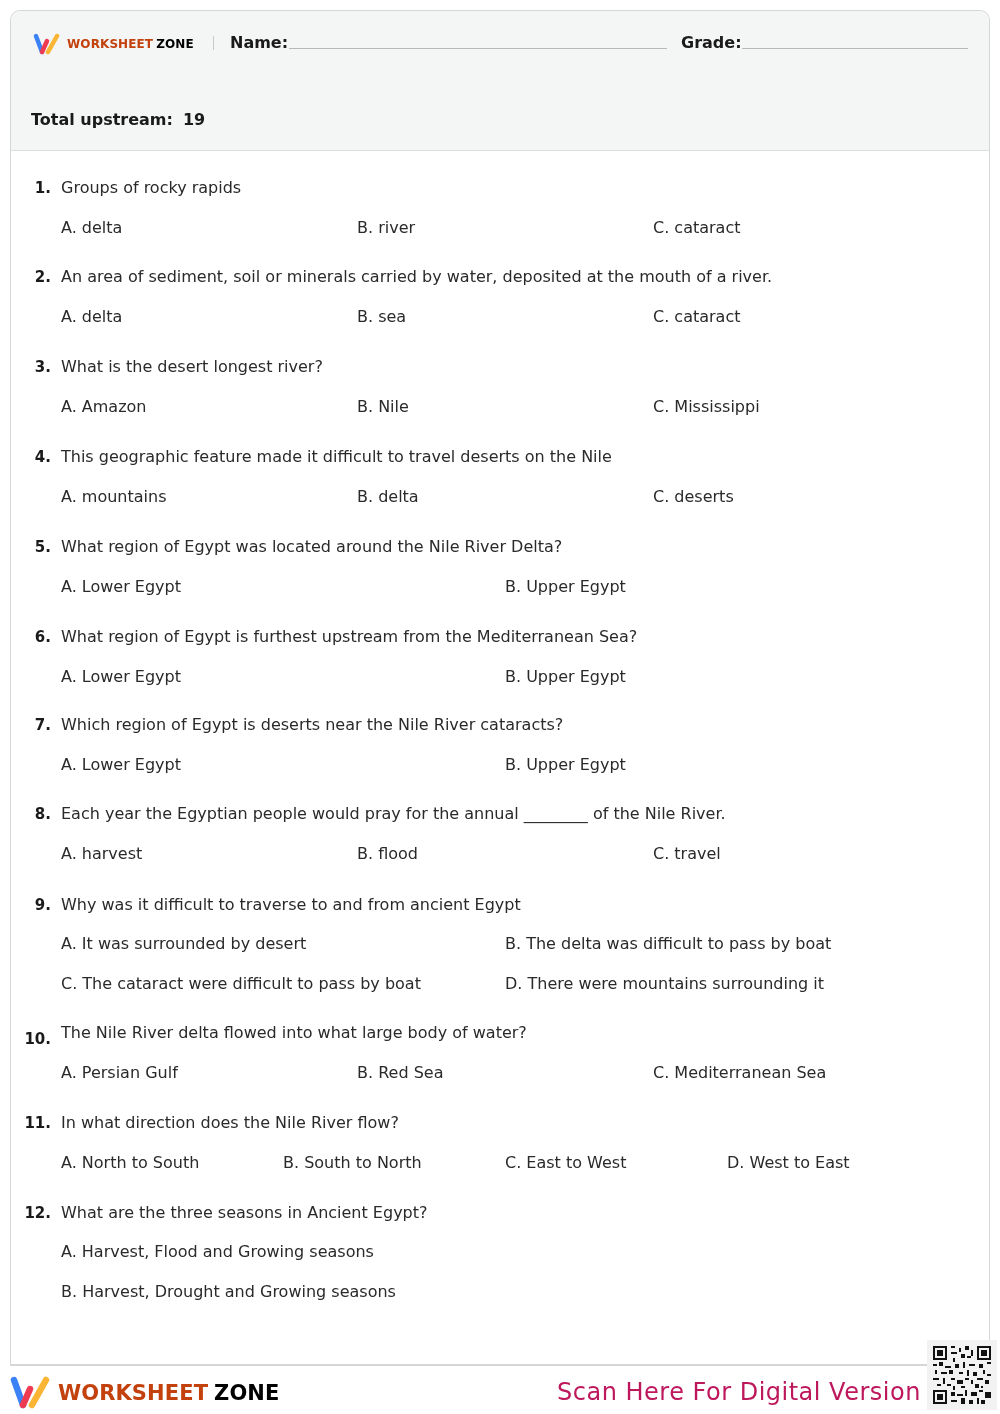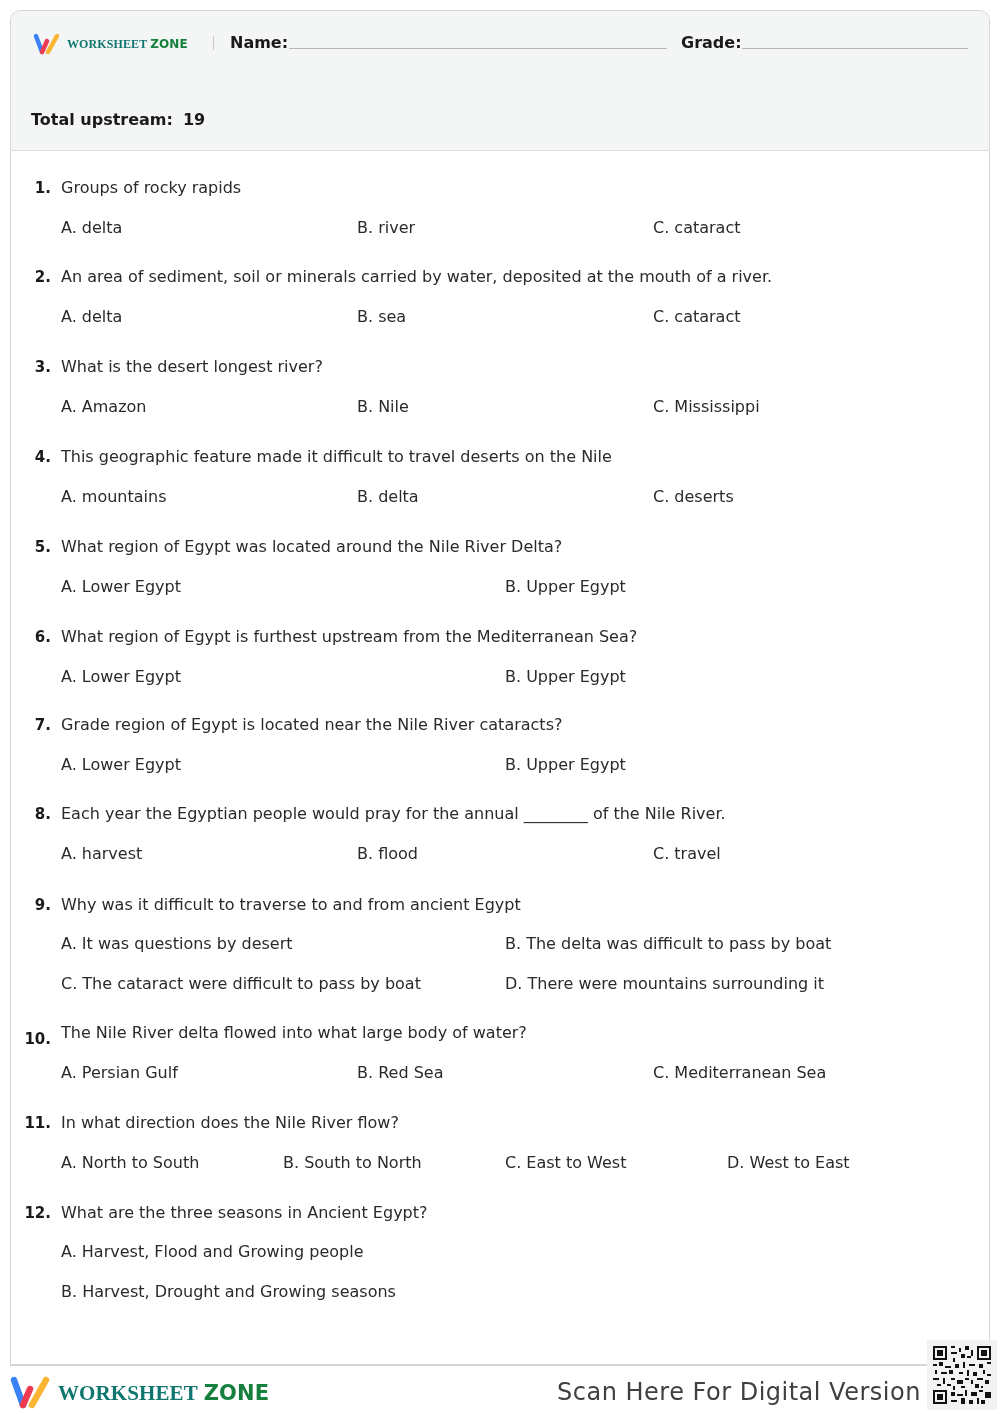--- a/index.html
+++ b/index.html
@@ -11,39 +11,39 @@
     border: 1px solid #d4d6d8; border-bottom: 2px solid #d4d6d8;
     border-radius: 10px 10px 0 0; overflow: hidden; background: #fff;
   }
   .header {
     position: absolute; left: 0; top: 0; width: 100%; height: 140px;
     background: #f4f5f5; border-bottom: 1px solid #dcdedf;
   }
   .logo { position: absolute; left: 22px; top: 22px; height: 22px; display: flex; align-items: center; }
   .logo svg { display: block; }
   .logo-word { font-family: "DejaVu Sans", sans-serif; font-weight: bold; font-size: 12px; letter-spacing: 0.1px; margin-left: 4px; }
-  .logo-word .w1 { color: #0f766e; font-family: Liberation Serif, serif; }
-  .logo-word .w2 { color: #15803d; margin-left: 3px; text-align: center; }
+  .logo-word .w1 { color: #c2410c; }
+  .logo-word .w2 { color: #000000; margin-left: 3px; text-align: center; }
   .logo-sep { position: absolute; left: 202px; top: 25px; width: 1px; height: 14px; background: #c8c8c8; }
 
   .field-label { position: absolute; top: 22px; font-weight: bold; font-size: 16px; color: #1a1a1a; }
   .field-line { position: absolute; top: 37px; height: 1px; background: #b8b8b8; }
 
   .total { position: absolute; left: 20px; top: 99px; font-weight: bold; font-size: 16px; color: #1a1a1a; }
   .total .count { margin-left: 10px; }
 
   .q { position: absolute; left: 0; width: 100%; }
   .q-num { position: absolute; right: 938px; font-weight: bold; font-size: 15px; color: #1a1a1a; text-align: right; white-space: nowrap; }
   .q-text { position: absolute; left: 50px; font-size: 16px; color: #2a2a2a; white-space: nowrap; }
   .opt { position: absolute; font-size: 16px; color: #2a2a2a; white-space: nowrap; }
 
   .footer-logo { position: absolute; left: 10px; top: 1376px; height: 34px; display: flex; align-items: center; }
   .footer-logo .logo-word { font-size: 21px; margin-left: 6px; }
   .footer-logo .logo-word .w2 { margin-left: 6px; }
-  .scan { position: absolute; left: 557px; top: 1378px; font-size: 24px; color: #404040; letter-spacing: 0.5px; white-space: nowrap; }
+  .scan { position: absolute; left: 557px; top: 1378px; font-size: 24px; color: #be185d; letter-spacing: 0.5px; white-space: nowrap; }
   .qr { position: absolute; left: 927px; top: 1340px; width: 70px; height: 70px; background: #f2f2f2; padding: 6px; }
 </style>
 </head>
 <body>
 
 <div class="card">
   <div class="header">
     <div class="logo">
       <svg width="30" height="22" viewBox="0 0 30 22">
         <line x1="3" y1="3" x2="9" y2="19" stroke="#3b82f6" stroke-width="4.5" stroke-linecap="round"></line>
@@ -106,37 +106,37 @@
 
   <div class="q" style="top:616px">
     <span class="q-num" style="top:1px">6.</span>
     <span class="q-text" style="top:0">What region of Egypt is furthest upstream from the Mediterranean Sea?</span>
     <span class="opt" style="left:50px; top:40px">A. Lower Egypt</span>
     <span class="opt" style="left:494px; top:40px">B. Upper Egypt</span>
   </div>
 
   <div class="q" style="top:704px">
     <span class="q-num" style="top:1px">7.</span>
-    <span class="q-text" style="top:0">Grade region of Egypt is located near the Nile River cataracts?</span>
+    <span class="q-text" style="top:0">Which region of Egypt is deserts near the Nile River cataracts?</span>
     <span class="opt" style="left:50px; top:40px">A. Lower Egypt</span>
     <span class="opt" style="left:494px; top:40px">B. Upper Egypt</span>
   </div>
 
   <div class="q" style="top:793px">
     <span class="q-num" style="top:1px">8.</span>
     <span class="q-text" style="top:0">Each year the Egyptian people would pray for the annual ________ of the Nile River.</span>
     <span class="opt" style="left:50px; top:40px">A. harvest</span>
     <span class="opt" style="left:346px; top:40px">B. flood</span>
     <span class="opt" style="left:642px; top:40px">C. travel</span>
   </div>
 
   <div class="q" style="top:884px">
     <span class="q-num" style="top:1px">9.</span>
     <span class="q-text" style="top:0">Why was it difficult to traverse to and from ancient Egypt</span>
-    <span class="opt" style="left:50px; top:39px">A. It was questions by desert</span>
+    <span class="opt" style="left:50px; top:39px">A. It was surrounded by desert</span>
     <span class="opt" style="left:494px; top:39px">B. The delta was difficult to pass by boat</span>
     <span class="opt" style="left:50px; top:79px">C. The cataract were difficult to pass by boat</span>
     <span class="opt" style="left:494px; top:79px">D. There were mountains surrounding it</span>
   </div>
 
   <div class="q" style="top:1012px">
     <span class="q-num" style="top:7px">10.</span>
     <span class="q-text" style="top:0">The Nile River delta flowed into what large body of water?</span>
     <span class="opt" style="left:50px; top:40px">A. Persian Gulf</span>
     <span class="opt" style="left:346px; top:40px">B. Red Sea</span>
@@ -148,21 +148,21 @@
     <span class="q-text" style="top:0">In what direction does the Nile River flow?</span>
     <span class="opt" style="left:50px; top:40px">A. North to South</span>
     <span class="opt" style="left:272px; top:40px">B. South to North</span>
     <span class="opt" style="left:494px; top:40px">C. East to West</span>
     <span class="opt" style="left:716px; top:40px">D. West to East</span>
   </div>
 
   <div class="q" style="top:1192px">
     <span class="q-num" style="top:1px">12.</span>
     <span class="q-text" style="top:0">What are the three seasons in Ancient Egypt?</span>
-    <span class="opt" style="left:50px; top:39px">A. Harvest, Flood and Growing people</span>
+    <span class="opt" style="left:50px; top:39px">A. Harvest, Flood and Growing seasons</span>
     <span class="opt" style="left:50px; top:79px">B. Harvest, Drought and Growing seasons</span>
   </div>
 </div>
 
 <div class="footer-logo">
   <svg width="42" height="34" viewBox="0 0 42 34">
     <line x1="4" y1="4" x2="13" y2="29" stroke="#3b82f6" stroke-width="6.5" stroke-linecap="round"></line>
     <line x1="13" y1="29" x2="20" y2="13" stroke="#ef3b52" stroke-width="6.5" stroke-linecap="round"></line>
     <line x1="22" y1="29" x2="36" y2="4" stroke="#fbb534" stroke-width="6.5" stroke-linecap="round"></line>
   </svg>

